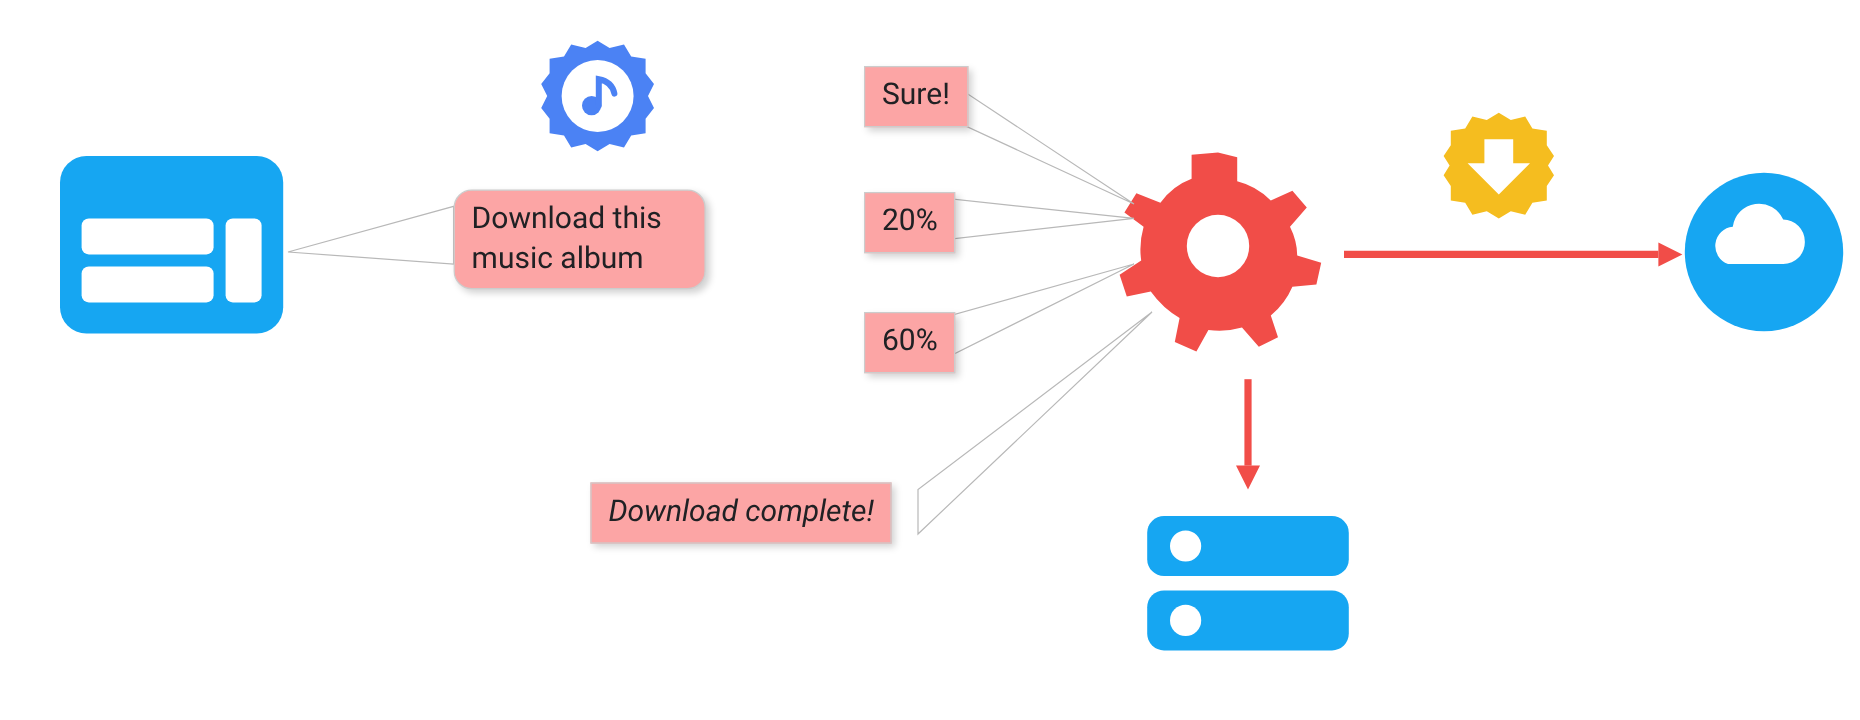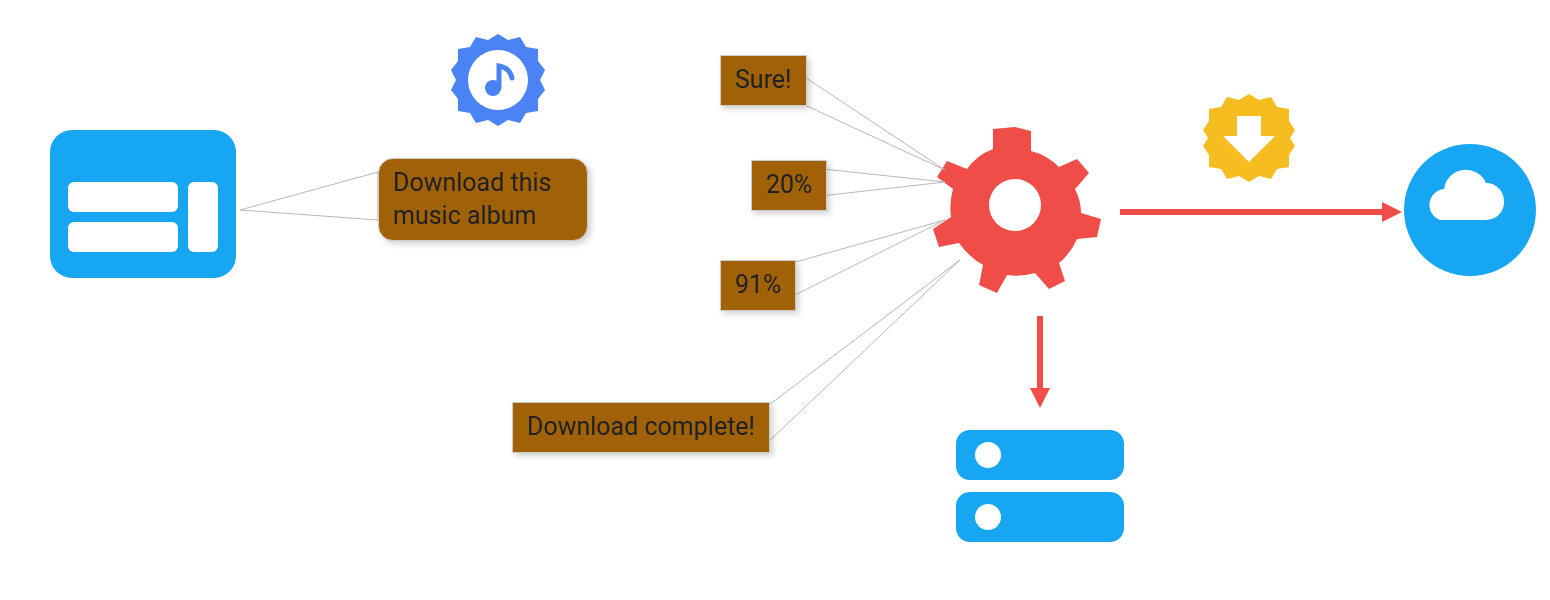--- a/index.html
+++ b/index.html
@@ -1,18 +1,18 @@
 <!DOCTYPE html>
 <html><head>
 <meta charset="utf-8">
 <style>
 html,body{margin:0;padding:0;}
 body{width:1550px;height:600px;background:#fff;position:relative;font-family:Roboto,Helvetica,Arial,sans-serif;font-size:25px;color:#202124;}
 svg{position:absolute;top:0;left:0;}
-.bubble{position:absolute;background:#a16207;border:1px solid #ccc;padding:8px 14px;line-height:1.3;box-shadow:3px 3px 6px rgba(0,0,0,0.18);white-space:pre;}
+.bubble{position:absolute;background:#fca5a5;border:1px solid #ccc;padding:8px 14px;line-height:1.3;box-shadow:3px 3px 6px rgba(0,0,0,0.18);white-space:pre;}
 </style>
 </head>
 <body>
 
 <svg width="1550" height="600" viewBox="0 0 1550 600">
 
   <g>
     <rect x="50" y="130" width="186" height="148" rx="22" fill="#16A6F2"></rect>
     <rect x="68" y="182" width="110" height="30" rx="6" fill="#fff"></rect>
     <rect x="68" y="222" width="110" height="30" rx="6" fill="#fff"></rect>
@@ -64,17 +64,17 @@
     <polygon points="945,220 785,265 785,300"></polygon>
     <polygon points="960,260 765,408 765,445"></polygon>
   </g>
 </svg>
 
 <div class="bubble" style="left:378px; top:158px; width:180px;border-radius:15px;">Download this
 music album</div>
 
 <div class="bubble" style="left:720px; top:55px;">Sure!</div>
 
-<div class="bubble" style="left:751px; top:160px;">20%</div>
+<div class="bubble" style="left:720px; top:160px;">20%</div>
 
-<div class="bubble" style="left:720px; top:260px;">91%</div>
+<div class="bubble" style="left:720px; top:260px;">60%</div>
 
-<div class="bubble" style="left:512px; top:402px;">Download complete!</div>
+<div class="bubble" style="left:492px; top:402px;font-style:italic;">Download complete!</div>
 
 </body></html>

